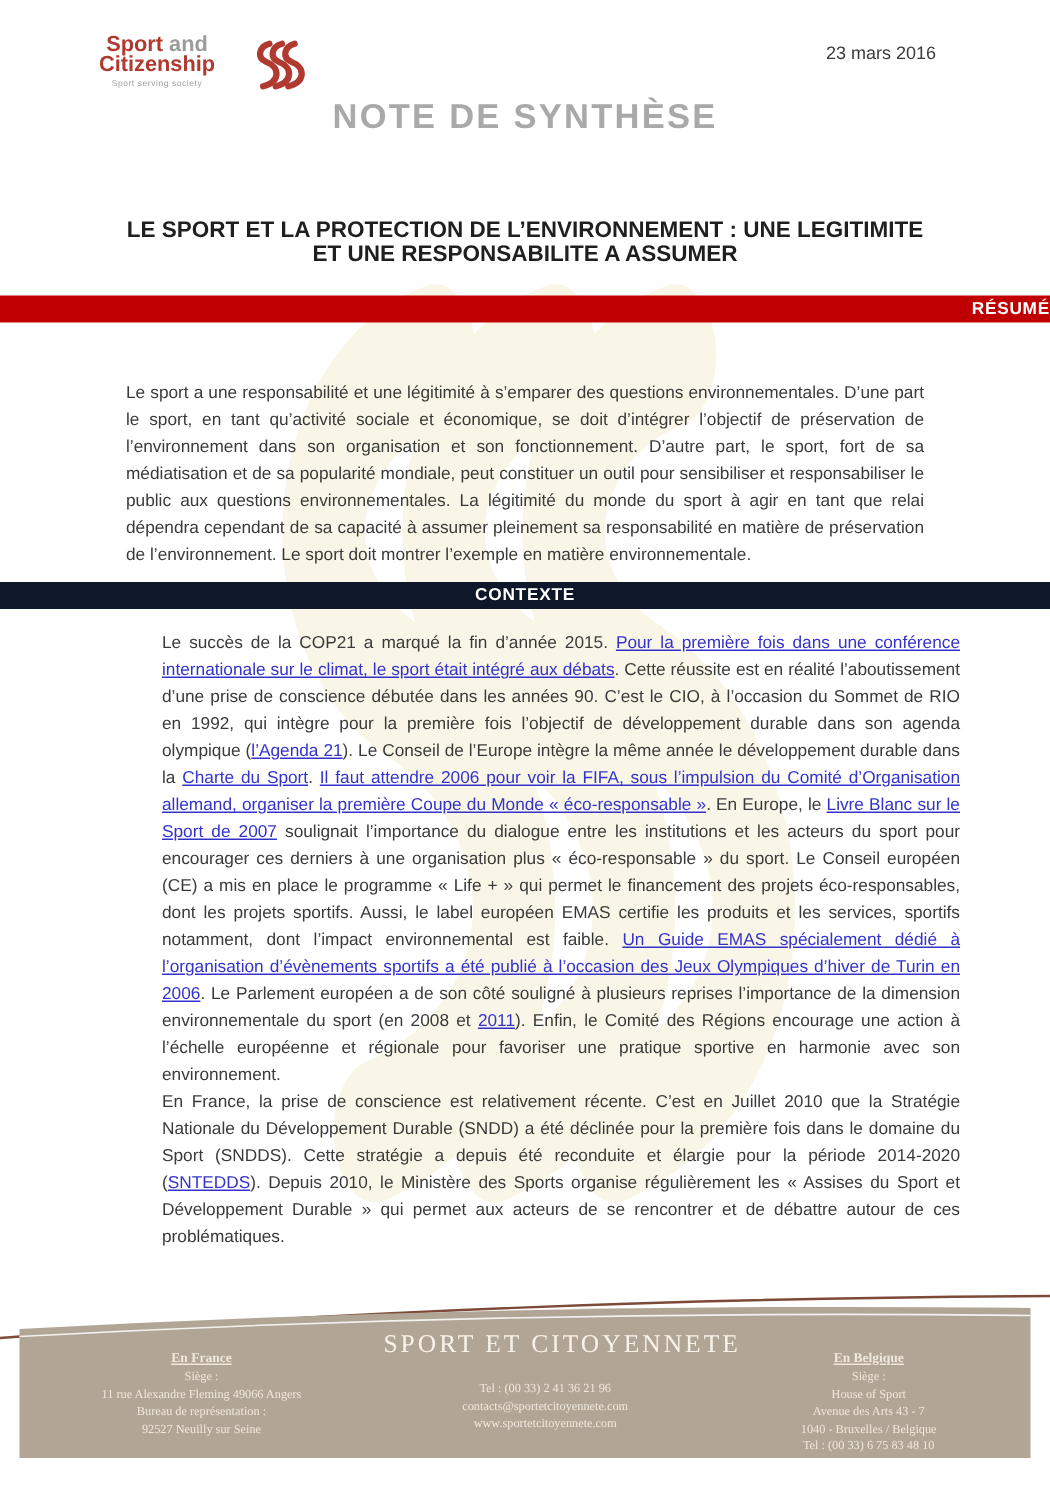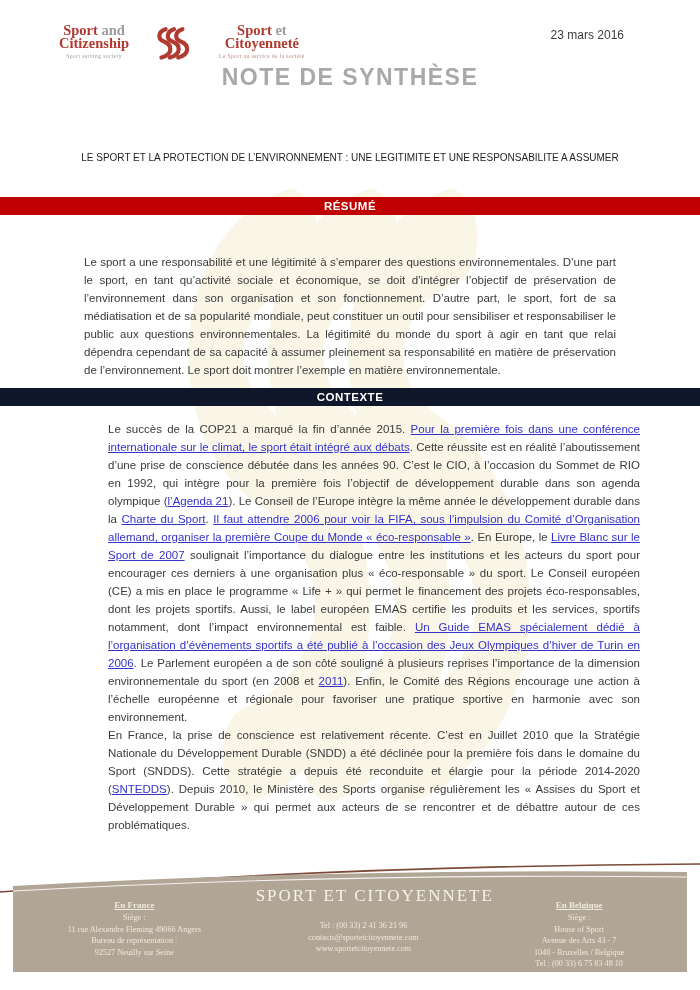--- a/index.html
+++ b/index.html
@@ -5,37 +5,37 @@
   * { margin:0; padding:0; box-sizing:border-box; }
   html,body { background:#e8e8e8; }
   .page {
     position:relative; width:700px; height:990px; margin:0 auto;
     background:#ffffff; overflow:hidden;
     font-family:"Liberation Sans", sans-serif; color:#3a3a3a;
   }
   
   .watermark { position:absolute; top:185px; left:150px; z-index:0; opacity:.5; }
   
-  .logos { position:absolute; top:24px; left:59px; display:flex; align-items:flex-start; gap:24px; z-index:2;font-family:Liberation Serif, serif; }
+  .logos { position:absolute; top:24px; left:66px; display:flex; align-items:flex-start; gap:24px; z-index:2; }
   .logo-block { text-align:center; }
   .logo-line { font-weight:bold; font-size:14.5px; line-height:13px; color:#b03a30; white-space:nowrap; }
   .logo-sub { color:#9b9b9b; }
   .logo-tagline { font-size:5.6px; margin-top:3px; color:#9b9b9b; letter-spacing:.4px; }
   .logo-fr .logo-tagline { color:#b58a80; }
   .swirl { margin-top:1px; }
   .date { position:absolute; top:28px; right:76px; font-size:12px; color:#3c3c3c; z-index:2; }
   
   .doc-title { position:absolute; top:64px; left:0; width:100%; text-align:center;
     font-size:23px; font-weight:bold; color:#a9a9a9; letter-spacing:1.5px; z-index:2; }
   .headline { position:absolute; top:146px; left:78px; right:78px; text-align:center;
-    font-size:10px; font-weight:normal; color:#1f1f1f; line-height:24px; z-index:2; }
+    font-size:15px; font-weight:bold; color:#1f1f1f; line-height:16px; z-index:2; }
   
   .banner { position:absolute; left:0; right:0; height:18px; text-align:center;
     color:#fff; font-weight:bold; font-size:11.5px; line-height:18px; letter-spacing:.5px; z-index:2; }
-  .banner-resume { top:197px; background:#c00000; }
+  .banner-resume { top:197px; background:#c00000;text-align:right; }
   .banner-contexte { top:388px; background:#0f172a; }
   
   .body-text { position:absolute; left:84px; width:532px; text-align:justify;
     font-size:11.5px; line-height:18px; color:#3a3a3a; z-index:1; }
   .resume-text { top:217px;margin-top:36px; }
   .contexte-text { top:420px;margin-left:24px; }
   .contexte-text p { margin:0; }
   .doc-link { color:#3333cc; text-decoration:underline; cursor:pointer; }
   
   .footer { position:absolute; left:0; top:862px; width:700px; height:128px; z-index:3; }
@@ -69,25 +69,20 @@
       <div class="logo-line"><span>Citizenship</span></div>
       <div class="logo-tagline">Sport serving society</div>
     </div>
     <svg class="swirl" width="42" height="42" viewBox="0 0 40 40">
       <g fill="none" stroke="#b03a30" stroke-width="4" stroke-linecap="round">
         <path d="M12 4 C5 6, 4 13, 10 15.5 C19 19, 19 28, 8 31"></path>
         <path d="M20 4 C13 6, 12 13, 18 15.5 C27 19, 27 28, 16 31"></path>
         <path d="M28 4 C21 6, 20 13, 26 15.5 C35 19, 35 28, 24 31"></path>
       </g>
     </svg>
-    <div class="logo-block logo-fr">
-      <div class="logo-line"><span>Sport</span> <span class="logo-sub">et</span></div>
-      <div class="logo-line"><span>Citoyenneté</span></div>
-      <div class="logo-tagline">Le Sport au service de la société</div>
-    </div>
   </div>
   <div class="date">23 mars 2016</div>
 
   <div class="doc-title">NOTE DE SYNTHÈSE</div>
   <div class="headline">LE SPORT ET LA PROTECTION DE L’ENVIRONNEMENT : UNE LEGITIMITE ET UNE RESPONSABILITE A ASSUMER</div>
 
   <div class="banner banner-resume">RÉSUMÉ</div>
   <p class="body-text resume-text">Le sport a une responsabilité et une légitimité à s’emparer des questions environnementales. D’une part le sport, en tant qu’activité sociale et économique, se doit d’intégrer l’objectif de préservation de l’environnement dans son organisation et son fonctionnement. D’autre part, le sport, fort de sa médiatisation et de sa popularité mondiale, peut constituer un outil pour sensibiliser et responsabiliser le public aux questions environnementales. La légitimité du monde du sport à agir en tant que relai dépendra cependant de sa capacité à assumer pleinement sa responsabilité en matière de préservation de l’environnement. Le sport doit montrer l’exemple en matière environnementale.</p>
 
   <div class="banner banner-contexte">CONTEXTE</div>

